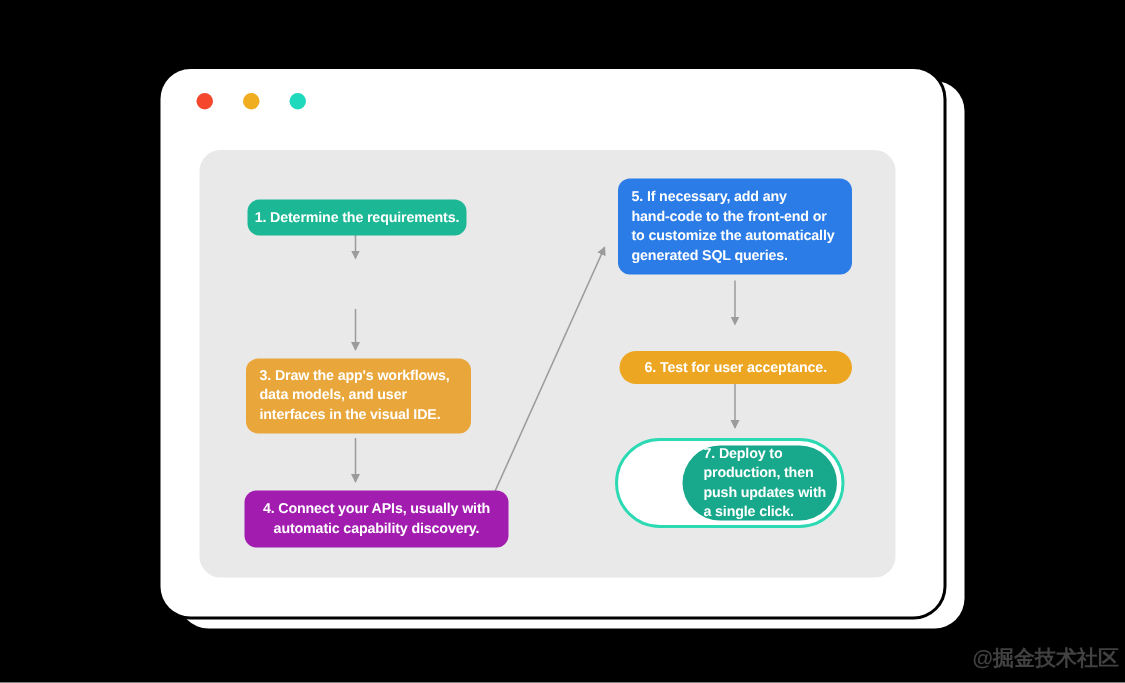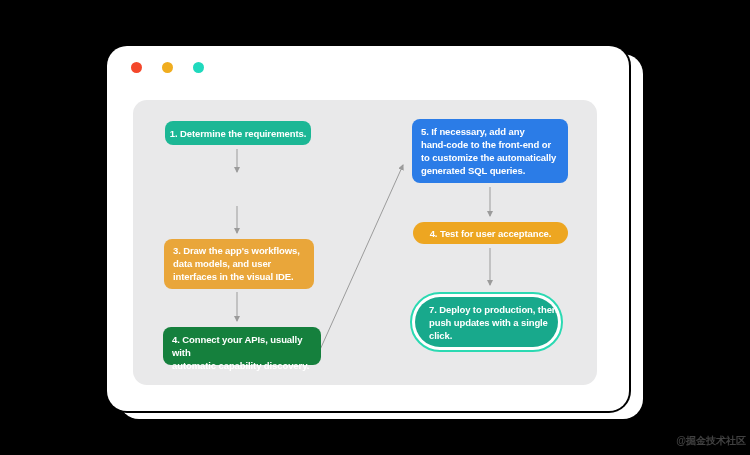--- a/index.html
+++ b/index.html
@@ -32,46 +32,47 @@
   .panel {
     position:absolute; left:26px; top:54px; width:464px; height:285px;
     background:#e9e9ea; border-radius:14px;
   }
 
   
   .box {
     position:absolute; color:#ffffff; font-weight:bold;
     font-size:9.5px; letter-spacing:-0.1px; border-radius:8px;
   }
-  .center1 { display:flex; align-items:center; justify-content:center; white-space:nowrap; }
+  .center1 { display:flex; align-items:center; justify-content:center; white-space:nowrap;margin-top:12px; }
   .multi { white-space:pre-line; line-height:13px; padding:6px 9px; text-align:left; }
 
   .step1 { left:165px; top:121px; width:146px; height:24px; background:#1cb795; }
   .step2 { left:165px; top:177px; width:146px; height:25px; background:#2b7ce7; }
   .step3 { left:164px; top:239px; width:150px; height:50px; background:#e9a63a; padding-top:5px; }
-  .step4 { left:163px; top:327px; width:158px; height:38px; background:#15803d; }
+  .step4 { left:163px; top:327px; width:176px; height:38px; background:#a21caf;text-align:center; }
   .step5 { left:412px; top:119px; width:156px; height:64px; background:#2b7ce7; }
   .step6 { left:413px; top:222px; width:155px; height:22px; background:#eda621; border-radius:11px; }
   .step7-outer {
     position:absolute; left:410px; top:292px; width:153px; height:60px;
     background:#ffffff; border:2px solid #2bd9b2; border-radius:30px;
   }
   .step7-inner {
     position:absolute; inset:3px; background:#18a98c; border-radius:25px;
     color:#ffffff; font-weight:bold; font-size:9.5px; letter-spacing:-0.1px;
     white-space:pre-line; line-height:13px;
     display:flex; flex-direction:column; justify-content:center;
     padding-left:14px;
+    margin-left:40px;
   }
 
   .arrows { position:absolute; inset:0; pointer-events:none; }
 
   .watermark {
     position:absolute; right:4px; bottom:7px;
-    color:#414141; font-size:10px; font-weight:bold;
+    color:#414141; font-size:14px; font-weight:bold;
     font-family:"Liberation Sans", sans-serif;
   }
 </style>
 </head>
 <body>
 
 <div class="stage">
 
   <div class="back-card"></div>
 
@@ -99,21 +100,21 @@
   <div class="box step1 center1">1. Determine the requirements.</div>
   <div class="box step3 multi">3. Draw the app's workflows,
 data models, and user
 interfaces in the visual IDE.</div>
   <div class="box step4 multi">4. Connect your APIs, usually with
 automatic capability discovery.</div>
   <div class="box step5 multi">5. If necessary, add any
 hand-code to the front-end or
 to customize the automatically
 generated SQL queries.</div>
-  <div class="box step6 center1">4. Test for user acceptance.</div>
+  <div class="box step6 center1">6. Test for user acceptance.</div>
   <div class="step7-outer">
     <div class="step7-inner">7. Deploy to production, then
 push updates with a single click.</div>
   </div>
 
   <div class="watermark">@掘金技术社区</div>
 
 </div>
 
 </body></html>

